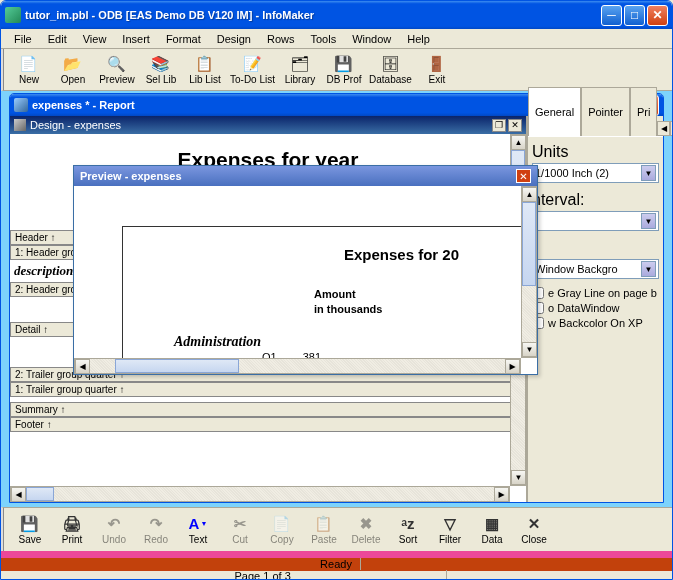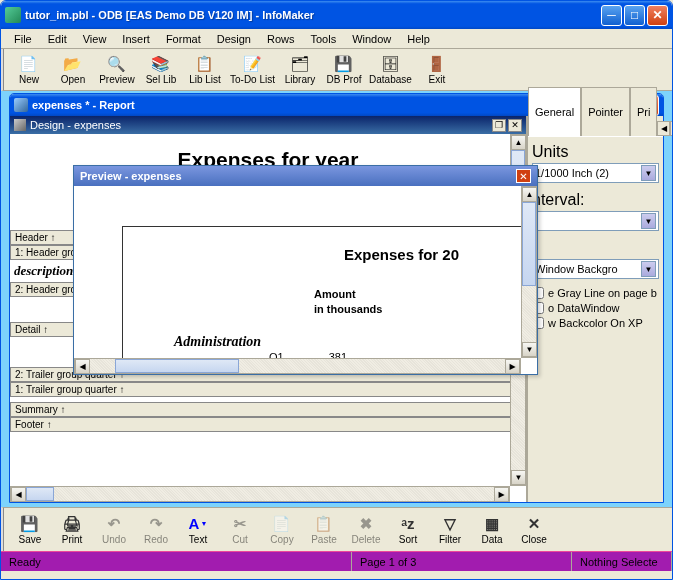--- a/index.html
+++ b/index.html
@@ -65,31 +65,31 @@
 
 
 .preview-win { position: absolute; top: 74px; left: 72px; width: 465px; height: 210px; border: 1px solid #3a6ea5; background: #fff; box-shadow: 2px 2px 4px rgba(0,0,0,.2); }
 .preview-titlebar { height: 20px; background: linear-gradient(to bottom,#7a96df,#4a70bf); display: flex; align-items: center; padding: 0 6px; color: #fff; }
 .preview-titlebar .ptitle { flex: 1; font-weight: bold; }
 .preview-titlebar .pclose { width: 15px; height: 14px; background: #d04010; border: 1px solid #fff; color: #fff; display: flex; align-items: center; justify-content: center; font-size: 10px; cursor: pointer; }
 .preview-content { position: relative; height: calc(100% - 36px); overflow: hidden; font-family: Arial; }
 .pv-title { font-weight: bold; font-size: 15px; position: absolute; top: 60px; left: 270px; }
 .pv-subtitle { font-weight: bold; font-size: 13px; position: absolute; top: 100px; left: 212px; margin-left: 28px; }
 .pv-section { font-family: "Times New Roman"; font-weight: bold; font-style: italic; font-size: 14px; position: absolute; top: 148px; left: 100px; }
-.pv-row { position: absolute; top: 165px; left: 195px; font-size: 12px; display: flex; gap: 45px; }
+.pv-row { position: absolute; top: 165px; left: 188px; font-size: 12px; display: flex; gap: 26px; }
 .pv-border { position: absolute; top: 40px; left: 48px; right: 0; bottom: 0; border-top: 1px solid #333; border-left: 1px solid #333; }
 
 
 .toolbar2 { height: 44px; background: #ece9d8; display: flex; align-items: center; padding: 2px 6px; gap: 2px; border-top: 1px solid #aca899; border-left: 3px ridge #ddd; }
 .toolbar2 .tbtn { min-width: 40px; }
 .toolbar2 .tbtn.dis { opacity: .45; }
 .toolbar2 .dd-arrow { font-size: 7px; margin-left: 1px; }
 
 
-.statusbar { height: 20px; background: #a21caf; display: flex; align-items: center; border-top: 1px solid #ec4899; font-size: 11px; }
+.statusbar { height: 20px; background: #c2410c; display: flex; align-items: center; border-top: 7px solid #ec4899; font-size: 11px; flex-direction: column; }
 .statusbar .cell { padding: 0 8px; border-right: 1px solid #aca899; height: 100%; display: flex; align-items: center; }
 .statusbar .cell.grow { flex: 1; }
 </style>
 </head>
 <body>
 
 <div class="titlebar">
   <div class="icon"></div>
   <div class="title">tutor_im.pbl - ODB [EAS Demo DB V120 IM]  - InfoMaker</div>
   <div class="winbtns">

